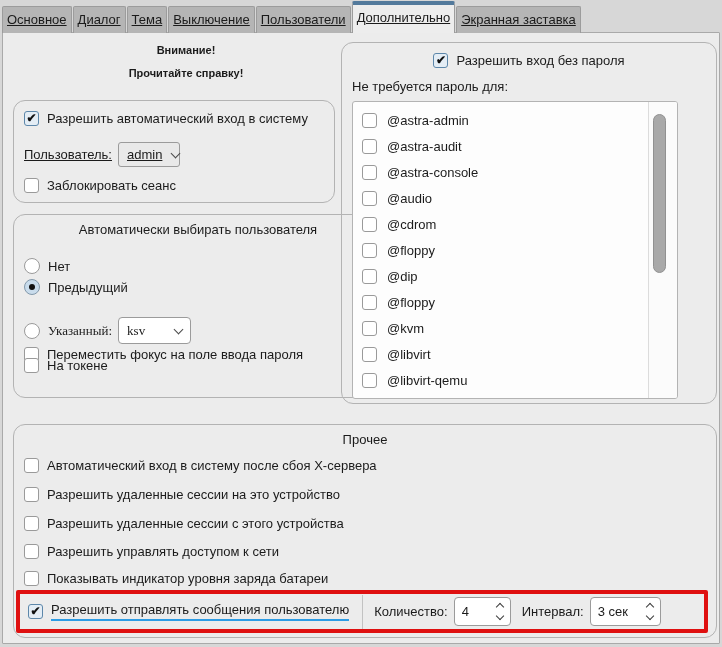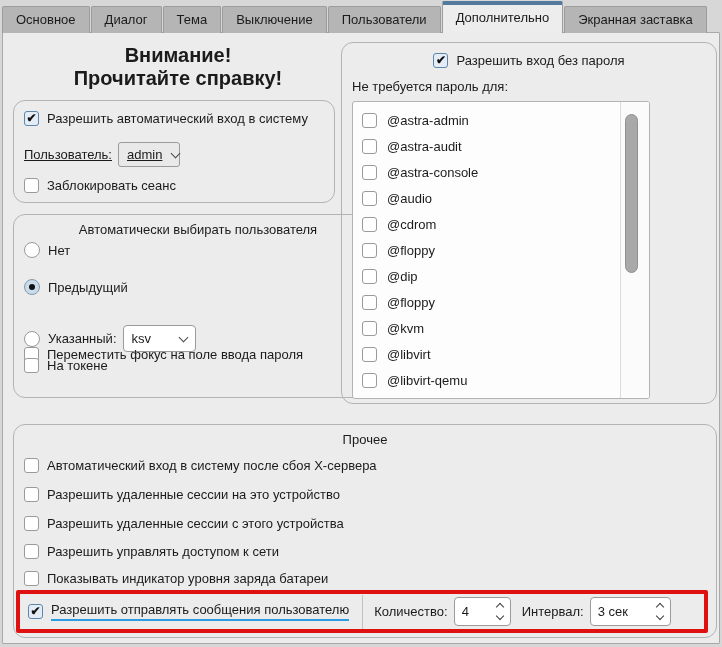--- a/index.html
+++ b/index.html
@@ -8,38 +8,38 @@
     width:722px; height:647px; position:relative; overflow:hidden;
     background:#d7d7d7;
     font-family:"Liberation Sans", sans-serif;
     font-size:13px; color:#1b1b1b;
     -webkit-font-smoothing:antialiased;
   }
 
   
   .tabbar { position:absolute; left:2px; top:0; height:33px; display:flex; align-items:flex-end; z-index:5; }
   .tab {
-    height:27px; line-height:25px; padding:0 13px; margin-right:1px;
+    height:27px; line-height:25px; padding:0 4px; margin-right:1px;
     background:#b5b5b5; border:1px solid #9c9c9c; border-bottom:none;
-    border-radius:2px 2px 0 0; white-space:nowrap; cursor:default;
+    border-radius:2px 2px 0 0; white-space:nowrap; cursor:default;text-decoration:underline;
   }
   .tab.active {
     height:32px; line-height:26px;
     background:#ededed; border-color:#9c9c9c;
     border-top:4px solid #537a9c;
     position:relative; z-index:6;
   }
 
   
   .pane {
     position:absolute; left:2px; right:2px; top:32px; bottom:3px;
     background:#ececec; border:1px solid #a9a9a9; border-radius:1px; z-index:1;
   }
 
-  .warn { position:absolute; left:14px; width:322px; text-align:center; font-weight:bold; font-size:20px; }
+  .warn { position:absolute; left:22px; width:322px; text-align:center; font-weight:bold; font-size:11px; }
   #warn1 { top:11px; } #warn2 { top:34px; }
 
   .gb { position:absolute; border:1px solid #b3b3b3; border-radius:12px; }
   .gb-title { position:absolute; top:7px; left:0; right:0; text-align:center; }
 
   #gb-autologin  { left:10px;  top:67px;  width:322px; height:103px; }
   #gb-autoselect { left:10px;  top:181px; width:370px; height:184px; }
   #gb-nopass     { left:338px; top:9px;   width:376px; height:362px; }
   #gb-misc       { left:10px;  top:391px; width:704px; height:214px; }
 
@@ -84,21 +84,21 @@
   .spin-chevs { display:flex; flex-direction:column; align-items:center; margin-left:8px; }
   .spin-chevs .c {
     width:6px; height:6px;
     border-right:1.5px solid #3d3d3d; border-bottom:1.5px solid #3d3d3d;
   }
   .spin-chevs .up   { transform:rotate(-135deg); margin-bottom:3px; margin-top:2px;}
   .spin-chevs .down { transform:rotate(45deg); margin-bottom:3px;}
 
   
   #grouplist {
-    position:absolute; left:10px; top:58px; width:298px; height:298px;
+    position:absolute; left:10px; top:58px; width:326px; height:298px;
     background:#fdfdfd; border:1px solid #b3b3b3; border-radius:3px; overflow:hidden;
   }
   .list-item { display:flex; align-items:center; height:26px; padding-left:9px; white-space:nowrap; }
   .list-item:first-child { margin-top:5px; }
   .list-item .lbl { margin-left:10px; }
   #scroll-track {
     position:absolute; top:0; right:0; bottom:0; width:29px;
     border-left:1px solid #dcdcdc; background:#fbfbfb;
   }
   #scroll-thumb {
@@ -153,29 +153,29 @@
       </span>
     </div>
     <div class="row" style="top:77px;">
       <span class="cb"></span>
       <span class="lbl">Заблокировать сеанс</span>
     </div>
   </div>
 
   <div class="gb" id="gb-autoselect">
     <div class="gb-title">Автоматически выбирать пользователя</div>
-    <div class="row" style="top:27px;align-items:center;">
+    <div class="row" style="top:43px;align-items:center;">
       <span class="rad"></span>
       <span class="lbl">Нет</span>
     </div>
     <div class="row" style="top:64px;">
       <span class="rad sel"></span>
       <span class="lbl">Предыдущий</span>
     </div>
-    <div class="row" style="top:110px;">
+    <div class="row" style="top:102px;font-family:Liberation Serif, serif;">
       <span class="rad"></span>
       <span class="lbl">Указанный:</span>
       <span class="combo white" style="width:73px;">
         <span>ksv</span>
         <span class="chev"></span>
       </span>
     </div>
     <div class="row" style="top:132px;">
       <span class="cb"></span>
       <span class="lbl">Переместить фокус на поле ввода пароля</span>
@@ -277,21 +277,21 @@
       <span class="vsep"></span>
       <span class="sp-lbl">Количество:</span>
       <span class="spin" style="width:57px;">
         <span>4</span>
         <span class="spin-chevs">
           <span class="c up"></span>
           <span class="c down"></span>
         </span>
       </span>
       <span class="sp-lbl">Интервал:</span>
-      <span class="spin" style="width:81px;">
+      <span class="spin" style="width:71px;">
         <span>3 сек</span>
         <span class="spin-chevs">
           <span class="c up"></span>
           <span class="c down"></span>
         </span>
       </span>
     </div>
   </div>
 
 </div>

